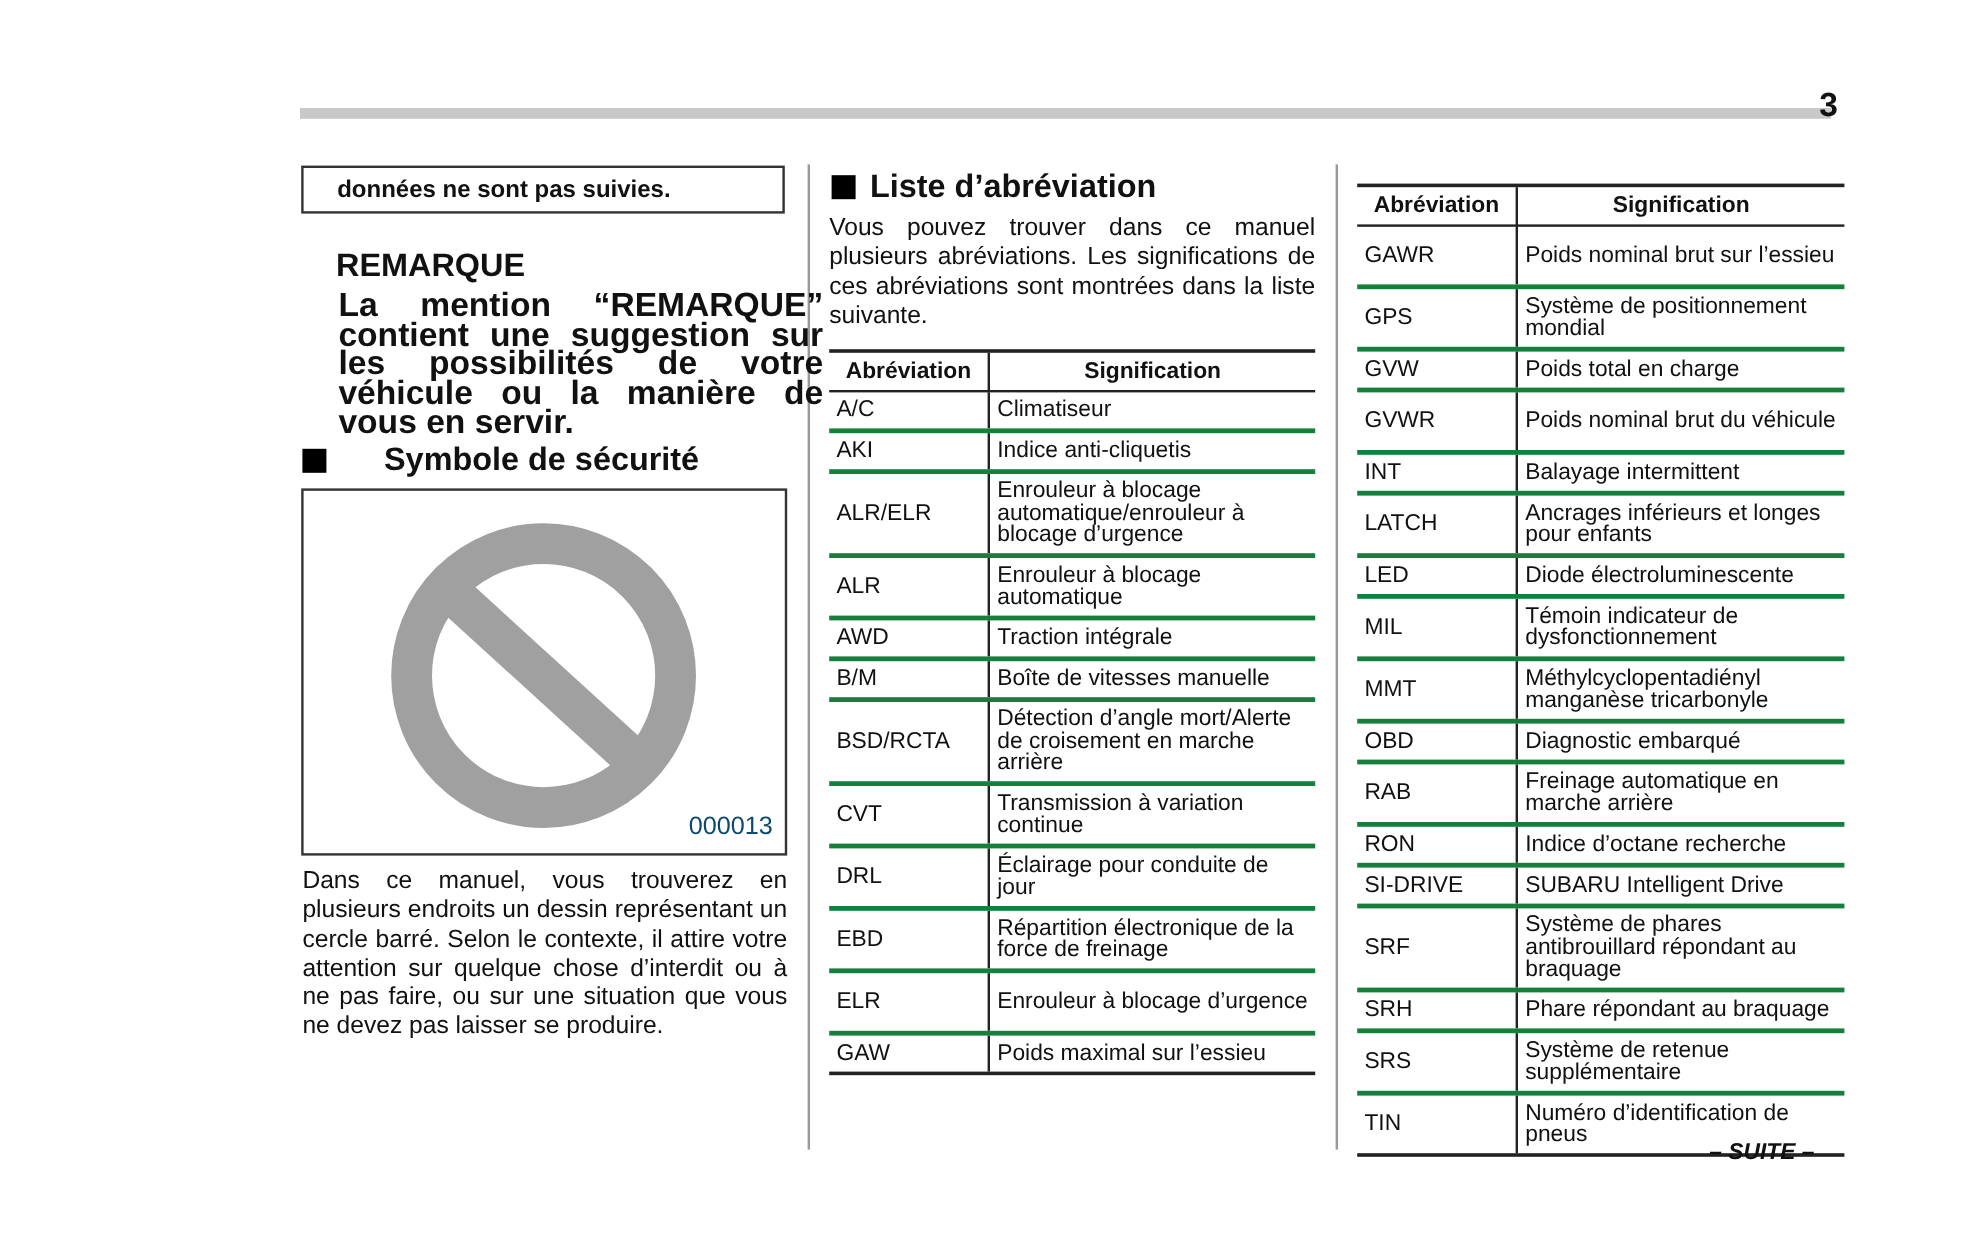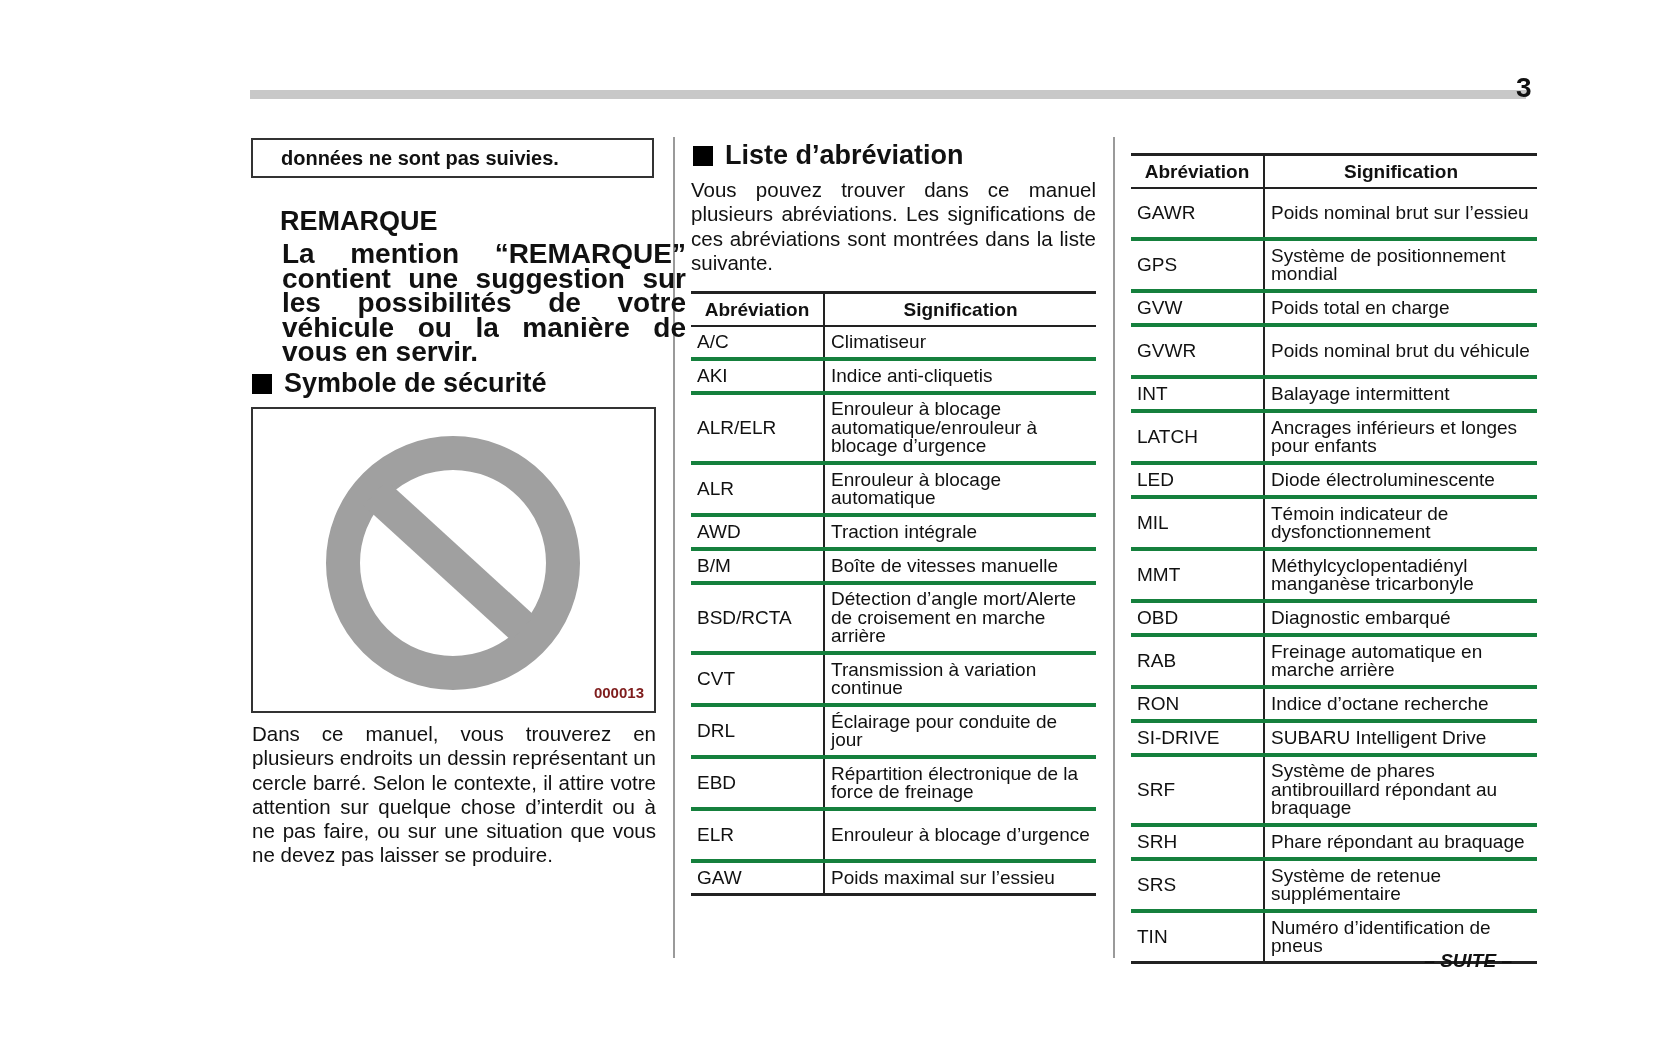--- a/index.html
+++ b/index.html
@@ -11,24 +11,24 @@
   .vdiv { width: 2px; background: #9a9a9a; }
 
   
   .warn-box { left: 251px; top: 138px; width: 403px; height: 40px; border: 2px solid #333;
               box-sizing: border-box; font-weight: bold; font-size: 20px; padding: 7px 0 0 28px; }
   .remarque-title { left: 252px; top: 206px; font-size: 27px; font-weight: bold; margin-left: 28px; }
   .remarque-text { left: 252px; top: 242px; width: 404px; font-size: 28px; font-weight: bold;
                    line-height: 24.5px; text-align: justify; margin-left: 30px; }
   .section-h { font-size: 27px; font-weight: bold; display: flex; align-items: center; }
   .sq { display: inline-block; width: 20px; height: 20px; background: #000; margin-right: 12px; }
-  .sym-title { left: 252px; top: 368px; }
+  .sym-title { left: 252px; top: 368px; gap: 36px; }
   .figure { left: 251px; top: 407px; width: 405px; height: 306px; border: 2px solid #333;
             box-sizing: border-box; background: #fff; }
-  .fig-code { position: absolute; right: 10px; bottom: 10px; font-size: 15px; font-weight: bold; color: #7f1d1d; }
+  .fig-code { position: absolute; right: 10px; bottom: 10px; font-size: 21px; font-weight: normal; color: #0c4a6e; }
   .fig-svg { position: absolute; left: 70px; top: 24px; }
   .body-text { left: 252px; top: 722px; width: 404px; font-size: 20.5px; line-height: 24.3px;
                text-align: justify; }
 
   
   .abbr-title { left: 693px; top: 140px; }
   .intro-text { left: 691px; top: 178px; width: 405px; font-size: 20.5px; line-height: 24.3px; text-align: justify; }
 
   table.abbr { position: absolute; border-collapse: collapse; font-size: 19px; }
   table.abbr th { font-weight: bold; text-align: center; height: 31px; padding: 0;

